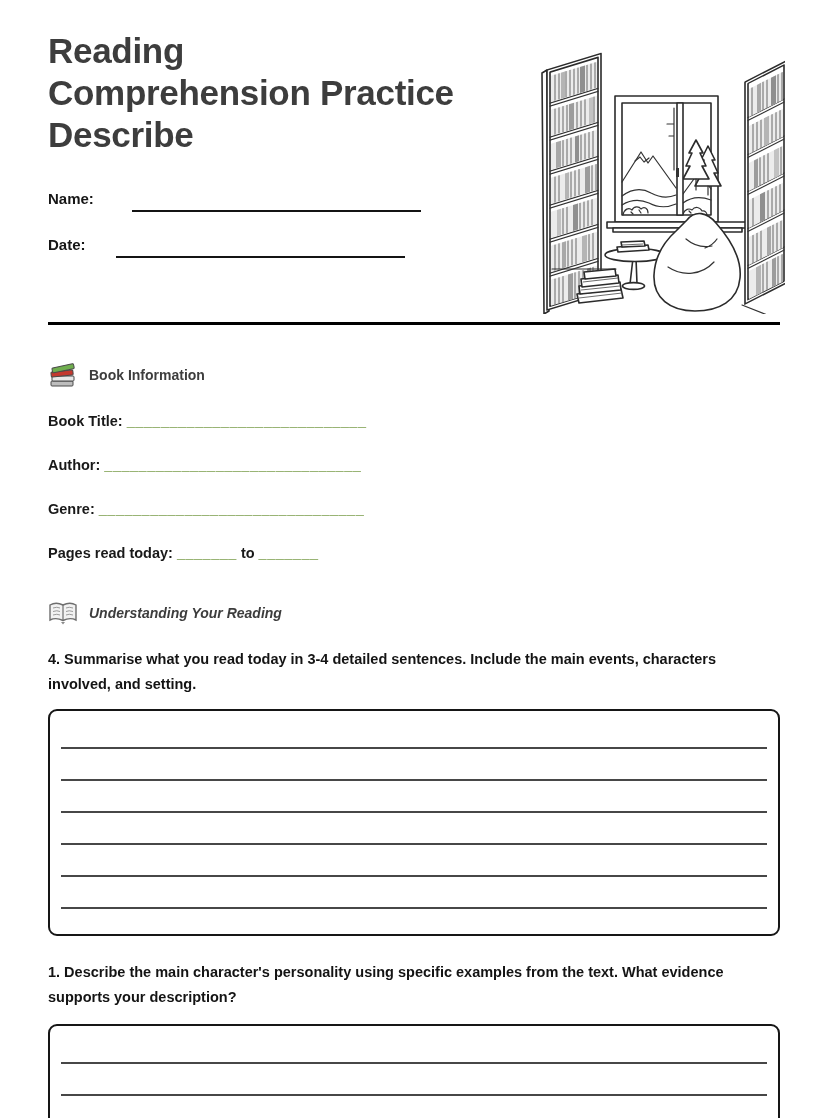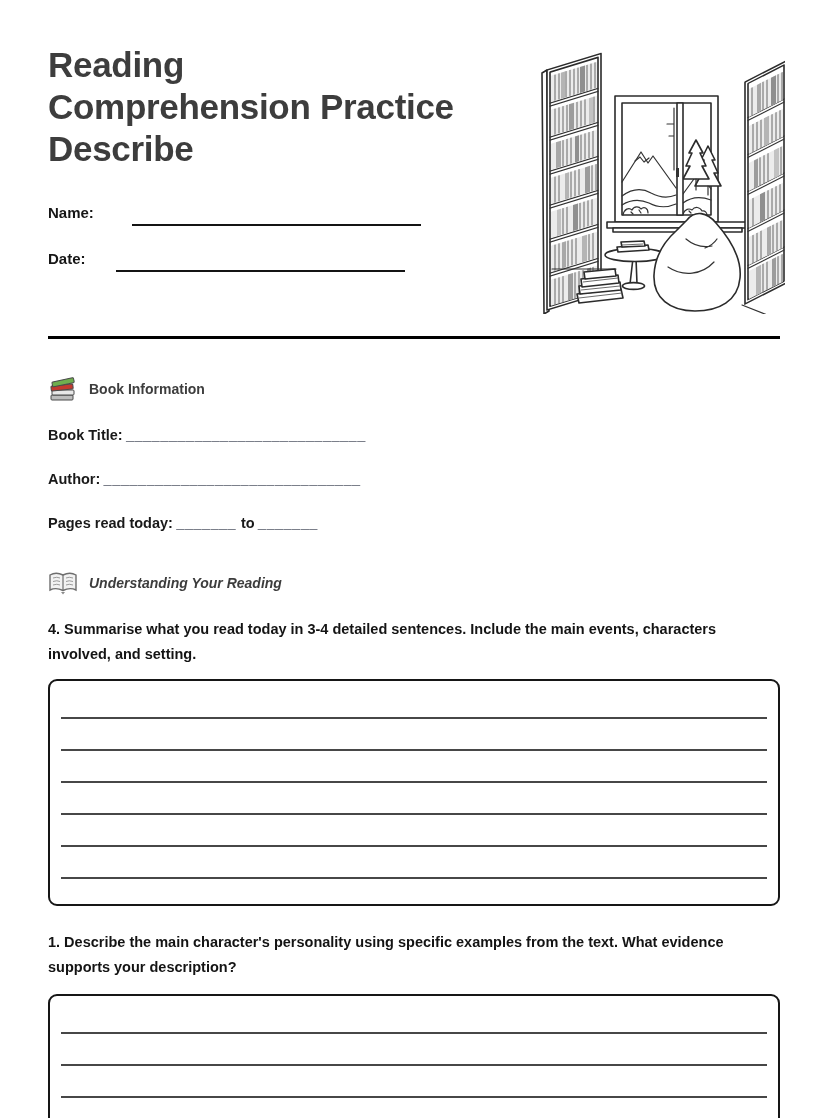--- a/index.html
+++ b/index.html
@@ -9,21 +9,21 @@
     width:828px; height:1118px;
     margin:0 auto;
     background:#ffffff;
     overflow:hidden;
     font-family:"Liberation Sans","DejaVu Sans",sans-serif;
     color:#1b1b1b;
     padding:0 48px;
   }
   
   .title {
-    margin-top:44px;
+    margin-top:30px;
     width:490px;
     font-size:35px; line-height:42px; font-weight:bold;
     color:#3d3d3d; letter-spacing:-0.3px;
   }
   .title span { display:block; }
   .sign-row { display:flex; align-items:flex-end; height:20px; }
   .sign-row.name { margin-top:32px;gap:16px; }
   .sign-row.date { margin-top:26px; }
   .sign-label { width:68px; font-size:15px; font-weight:bold; color:#161616; line-height:18px; }
   .fill-line { width:289px; height:20px; border-bottom:2px solid #141414; margin-bottom:-4px; }
@@ -34,21 +34,21 @@
   .section-head {
     display:flex; align-items:center; gap:11px;
     font-size:14px; font-weight:bold; color:#3d3d3d;
     height:28px;
   }
   .section-head.book { margin-top:36px; }
   .section-head.understand { margin-top:34px;font-style:italic; }
   .section-head svg { flex:0 0 auto; }
   
   .field-row { margin-top:24px; height:20px; font-size:14.5px; font-weight:bold; color:#191919; letter-spacing:0; white-space:nowrap; }
-  .field-row .blank { font-weight:bold; color:#0f172a; letter-spacing:0.5px;font-style:italic; }
+  .field-row .blank { font-weight:bold; color:#4d7c0f; letter-spacing:0.5px; }
   .field-row .gap { display:inline-block; width:4px; }
   
   .question { margin-top:24px; font-size:14.5px; font-weight:bold; color:#141414; line-height:25px; max-width:732px; }
   .question.q1 { margin-top:20px; }
   .answer-box {
     margin-top:12px;
     width:732px; height:227px;
     border:2px solid #161616; border-radius:9px;
     padding:6px 11px 0 11px;
     background:#fff;
@@ -231,20 +231,23 @@
     <span>Book Information</span>
   </div>
 
   <div class="field-row">
     <span>Book Title:</span><span class="gap"></span><span class="blank">____________________________</span>
   </div>
   <div class="field-row">
     <span>Author:</span><span class="gap"></span><span class="blank">______________________________</span>
   </div>
   <div class="field-row">
+    <span>Genre:</span><span class="gap"></span><span class="blank">_______________________________</span>
+  </div>
+  <div class="field-row">
     <span>Pages read today:</span><span class="gap"></span><span class="blank">_______</span><span class="gap"></span><span>to</span><span class="gap"></span><span class="blank">_______</span>
   </div>
 
   <div class="section-head understand">
     <svg width="30" height="25" viewBox="0 0 30 25">
       <path d="M2,4 Q8,0.5 15,4 Q22,0.5 28,4 L28,19 Q22,16 15,19.5 Q8,16 2,19 Z" fill="#f2f2f2" stroke="#6e6e6e" stroke-width="1.4"></path>
       <path d="M15,4 V19.5" stroke="#6e6e6e" stroke-width="1.2" fill="none"></path>
       <path d="M5,7 Q9,5.5 12,7 M5,10.5 Q9,9 12,10.5 M5,14 Q9,12.5 12,14 M18,7 Q21,5.5 25,7 M18,10.5 Q21,9 25,10.5 M18,14 Q21,12.5 25,14" stroke="#9a9a9a" stroke-width="1" fill="none"></path>
       <path d="M13,21 h4 l-2,2.5 Z" fill="#8a8a8a"></path>
     </svg>

